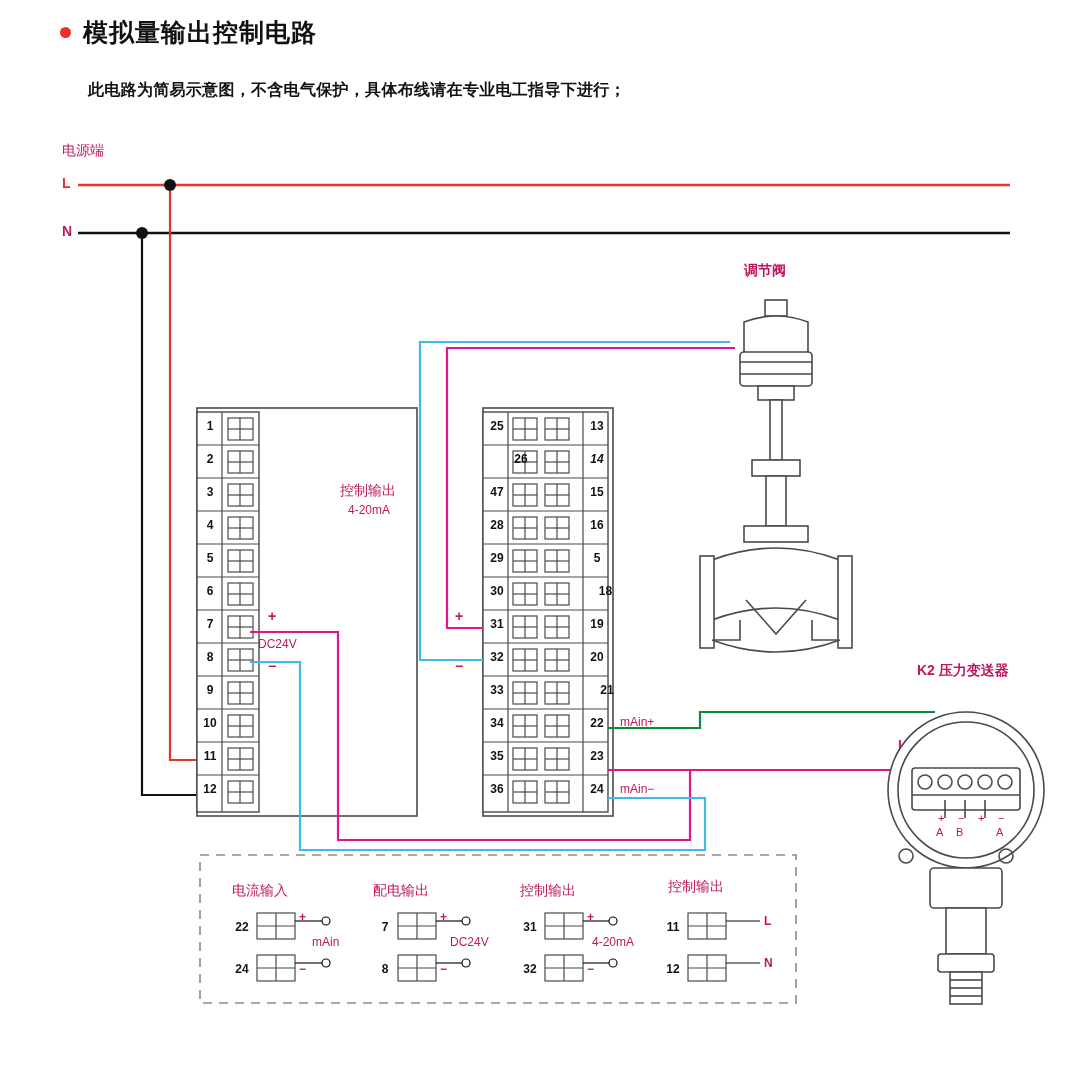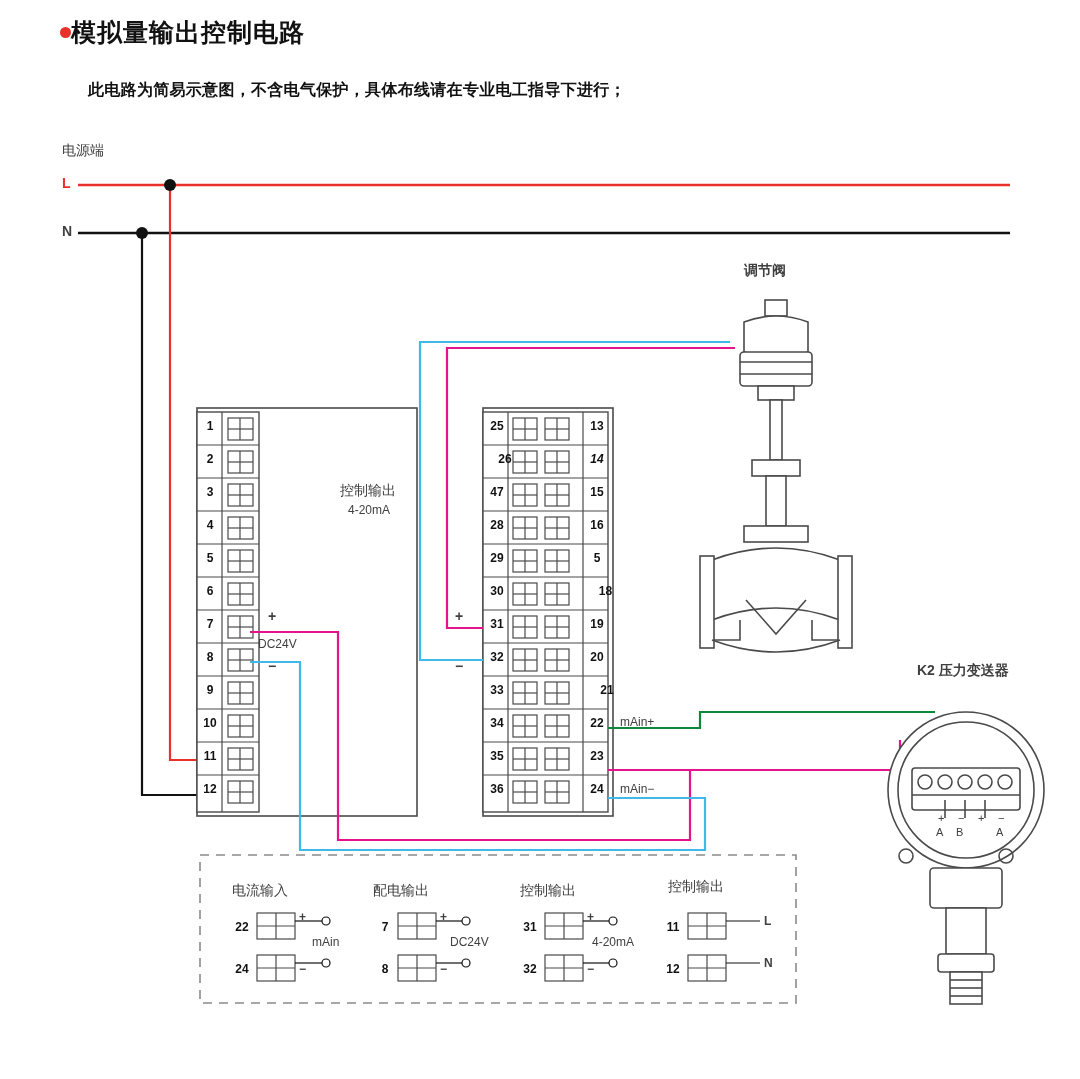--- a/index.html
+++ b/index.html
@@ -4,30 +4,30 @@
 <style>
   html,body{margin:0;padding:0;}
   body{
     width:1080px;height:1079px;background:#ffffff;
     font-family:"Liberation Sans","DejaVu Sans",sans-serif;
     color:#1a1a1a;position:relative;overflow:hidden;
   }
   .wrap{position:absolute;inset:0;}
 
   
-  .title-row{position:absolute;left:60px;top:16px;display:flex;align-items:center;}
+  .title-row{position:absolute;left:60px;top:16px;display:flex;align-items:center;gap:12px;}
   .bullet{width:11px;height:11px;border-radius:50%;background:#e8312a;display:inline-block;}
   .title{font-size:25px;font-weight:700;letter-spacing:1px;color:#111;}
   .subtitle{position:absolute;left:88px;top:80px;font-size:16px;font-weight:700;color:#111;letter-spacing:0.3px;}
 
   
   svg.layer{position:absolute;left:0;top:0;width:1080px;height:1079px;overflow:visible;}
 
   
-  .lbl{position:absolute;font-size:14px;color:#404040;white-space:nowrap;}
+  .lbl{position:absolute;font-size:14px;color:#be185d;white-space:nowrap;}
   .lbl.sm{font-size:12px;}
   .lbl.xs{font-size:11px;}
   .lbl.b{font-weight:700;}
 
   
   .tnum{position:absolute;font-size:12px;font-weight:700;color:#111;text-align:center;}
 </style>
 </head>
 <body>
 
@@ -342,21 +342,21 @@
   <div class="tnum" style="left:199px;top:551px;width:22px;">5</div>
   <div class="tnum" style="left:199px;top:584px;width:22px;">6</div>
   <div class="tnum" style="left:199px;top:617px;width:22px;">7</div>
   <div class="tnum" style="left:199px;top:650px;width:22px;">8</div>
   <div class="tnum" style="left:199px;top:683px;width:22px;">9</div>
   <div class="tnum" style="left:197px;top:716px;width:26px;">10</div>
   <div class="tnum" style="left:197px;top:749px;width:26px;">11</div>
   <div class="tnum" style="left:197px;top:782px;width:26px;">12</div>
 
   <div class="tnum" style="left:484px;top:419px;width:26px;">25</div>
-  <div class="tnum" style="left:484px;top:452px;width:26px;padding-left:8px;">26</div>
+  <div class="tnum" style="left:508px;top:452px;width:26px;">26</div>
   <div class="tnum" style="left:484px;top:485px;width:26px;">47</div>
   <div class="tnum" style="left:484px;top:518px;width:26px;">28</div>
   <div class="tnum" style="left:484px;top:551px;width:26px;">29</div>
   <div class="tnum" style="left:484px;top:584px;width:26px;">30</div>
   <div class="tnum" style="left:484px;top:617px;width:26px;">31</div>
   <div class="tnum" style="left:484px;top:650px;width:26px;">32</div>
   <div class="tnum" style="left:484px;top:683px;width:26px;">33</div>
   <div class="tnum" style="left:484px;top:716px;width:26px;">34</div>
   <div class="tnum" style="left:484px;top:749px;width:26px;">35</div>
   <div class="tnum" style="left:484px;top:782px;width:26px;">36</div>

